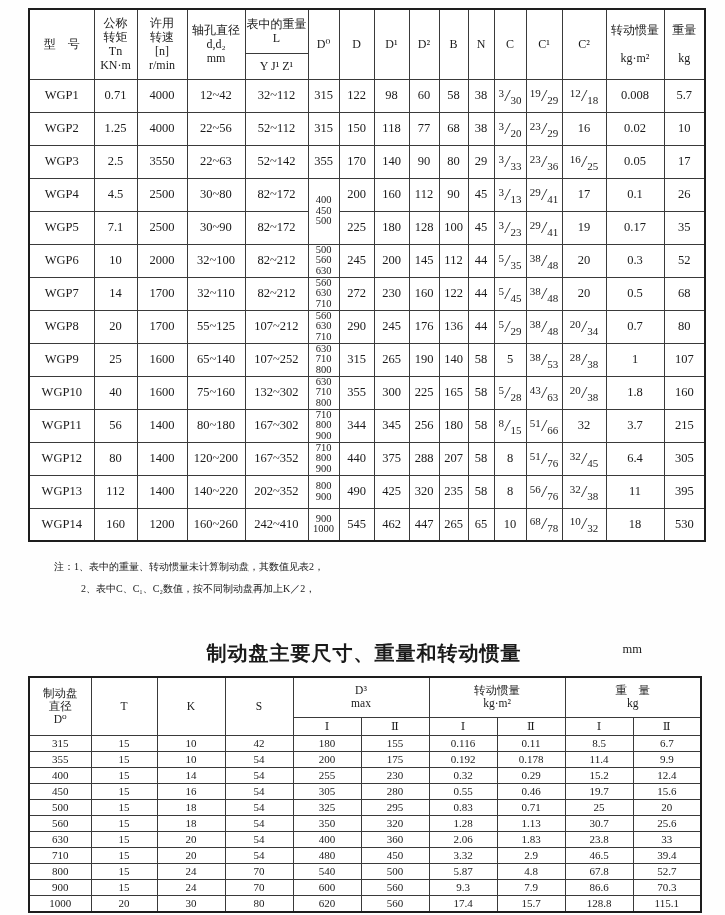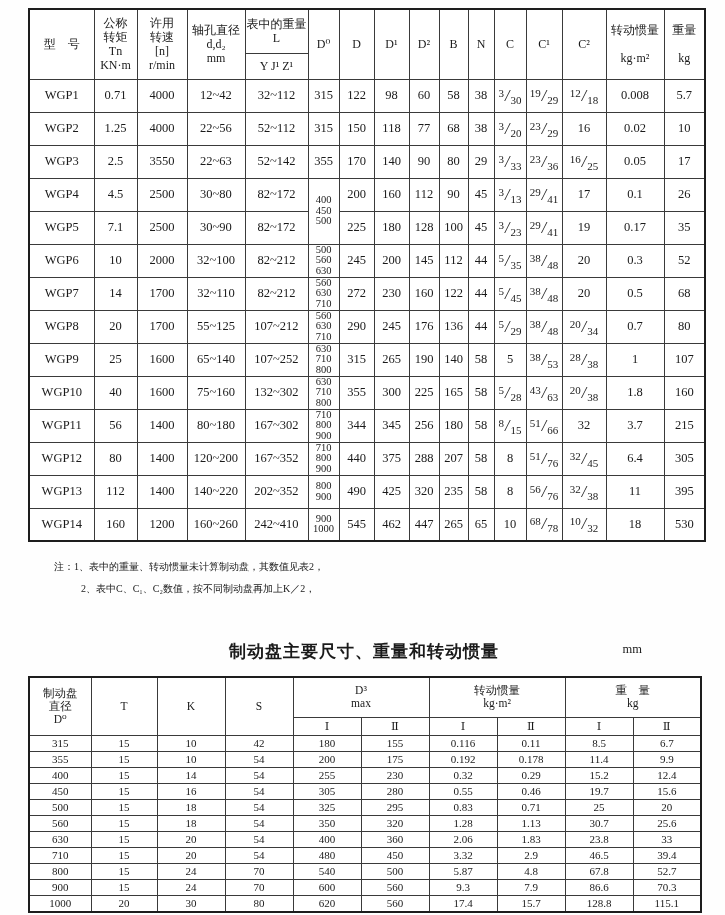--- a/index.html
+++ b/index.html
@@ -24,21 +24,21 @@
   .pre{white-space:pre-line;line-height:14px;}
   .t2 .pre{line-height:13px;}
   td.stack{white-space:pre-line;font-size:10.5px;line-height:10.5px;}
   td.frac{white-space:nowrap;}
   .fn{font-size:11px;position:relative;top:-4px;}
   .fs{font-size:16px;font-style:italic;padding:0 1px;}
   .fd{font-size:11px;position:relative;top:3px;}
   .notes{position:absolute;left:30px;top:556px;font-size:10px;line-height:21.5px;margin-left:24px;}
   .note-indent{padding-left:27px;}
   .t2caption{position:absolute;left:28px;top:640px;width:672px;text-align:center;}
-  .t2title{font-size:17px;font-weight:bold;letter-spacing:1px;}
+  .t2title{font-size:20px;font-weight:bold;letter-spacing:1px;}
   .t2unit{position:absolute;right:58px;top:2px;font-size:12.5px;font-weight:normal;}
 </style>
 </head>
 <body>
 
 <div class="page">
 
   <table class="t1">
     <colgroup>
       <col style="width:65px">

